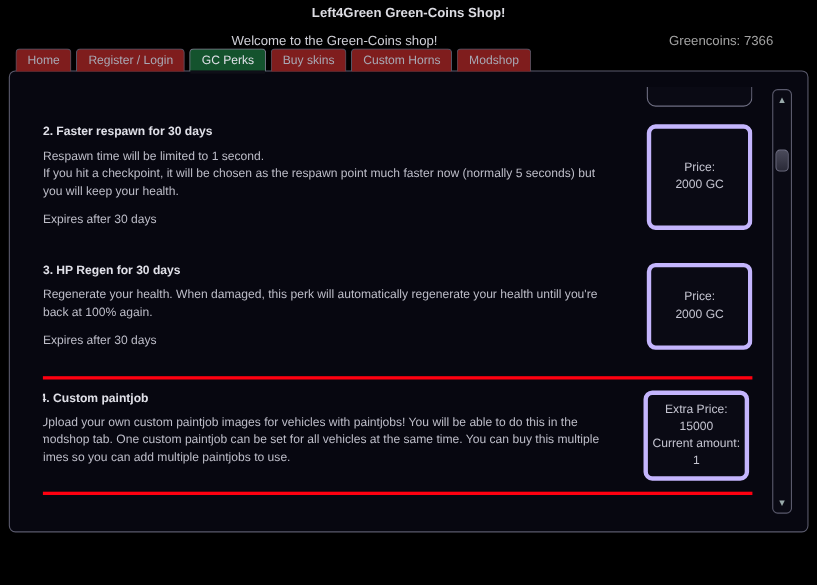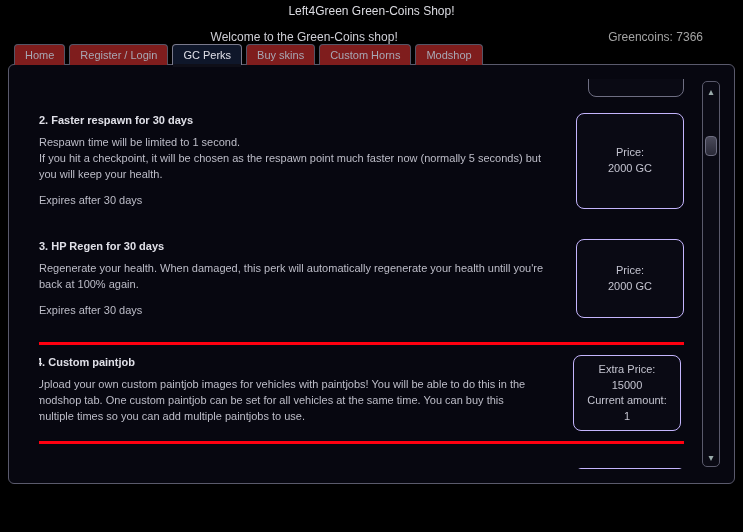--- a/index.html
+++ b/index.html
@@ -8,21 +8,21 @@
     width: 743px;
     height: 532px;
     background: #000;
     font-family: Verdana, Geneva, sans-serif;
     color: #c8c8d0;
     overflow: hidden;
     position: relative;
   }
   .app-title {
     text-align: center;
-    font-weight: normal;
+    font-weight: bold;
     color: #dcdce2;
     font-size: 12px;
     padding: 4px 0 12px;
   }
   .sub-row {
     display: flex;
     justify-content: space-between;
     align-items: center;
     padding: 0 40px 0 0;
   }
@@ -49,21 +49,21 @@
     border-bottom: none;
     background: #7f1d1d;
     color: #a8a8b4;
     font-size: 11px;
     padding: 4px 10px;
     border-top-left-radius: 4px;
     border-top-right-radius: 4px;
     cursor: pointer;
   }
   .tab.active {
-    background: #0f172a;
+    background: #14532d;
     color: #e0e0e8;
     border-color: #7a7a8c;
     position: relative;
   }
   .tab.active::after {
     content: "";
     position: absolute;
     left: 0; right: 0; bottom: -2px;
     height: 3px;
     background: #0f0f18;
@@ -110,23 +110,23 @@
     font-size: 11px;
   }
   .perk-body {
     white-space: pre-line;
     color: #bdbdc8;
   }
   .perk .expires {
     margin-top: 10px;
   }
   .price-box {
-    border: 1px solid #c4b5fd;
+    border: 4px solid #c4b5fd;
     border-radius: 8px;
-    width: 108px;
+    width: 96px;
     display: flex;
     flex-direction: column;
     justify-content: center;
     align-items: center;
     text-align: center;
     font-size: 11px;
     color: #c4c4d0;
     background: #0a0a14;
     cursor: pointer;
     padding: 6px 2px;

